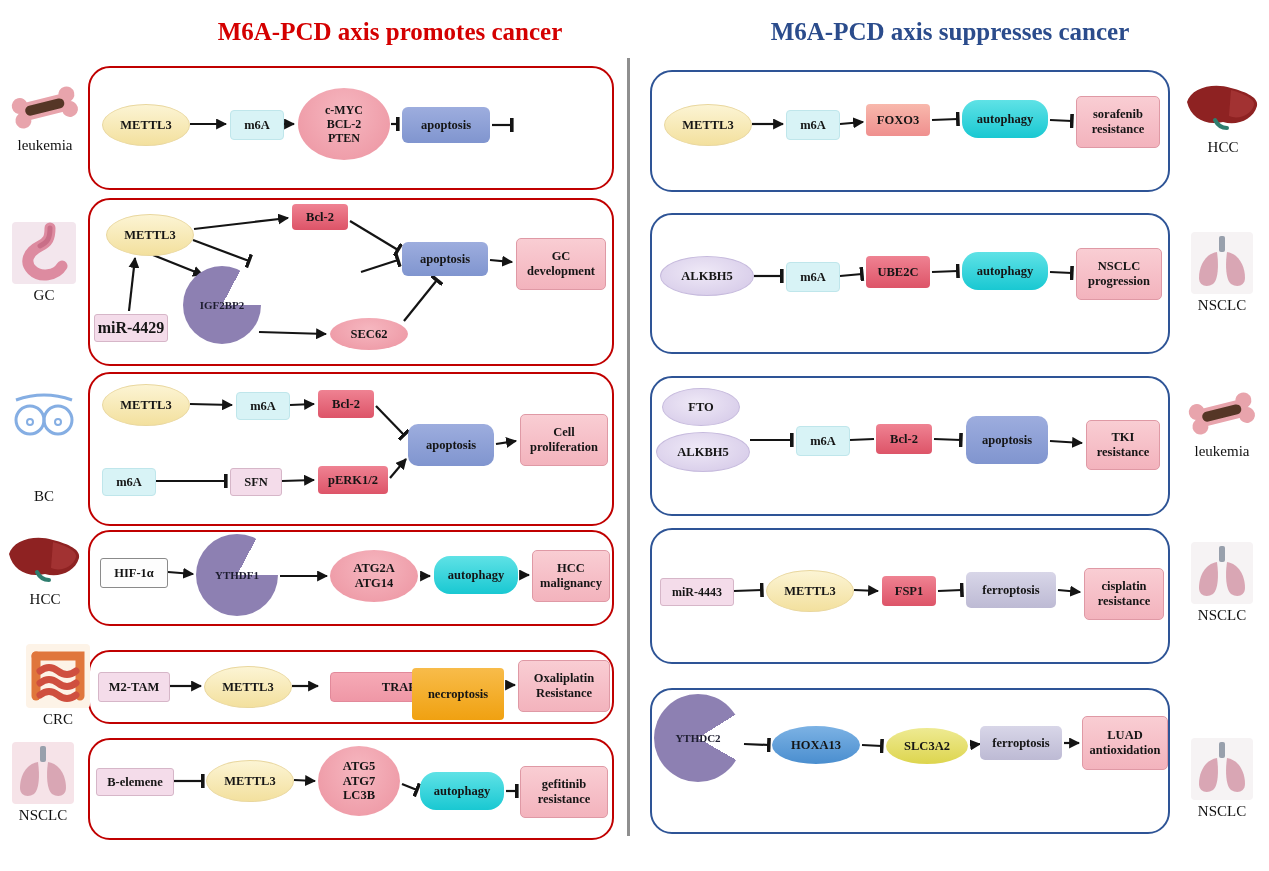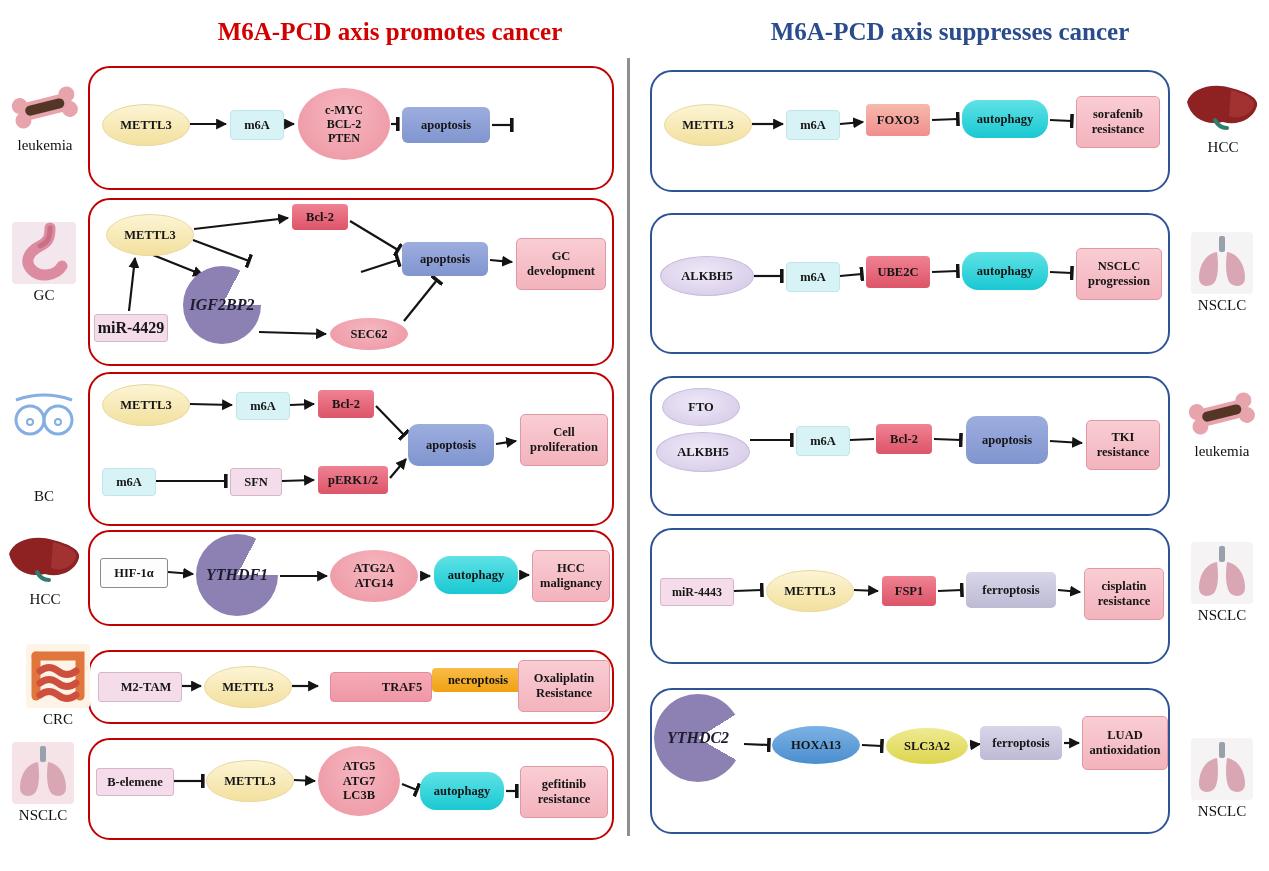--- a/index.html
+++ b/index.html
@@ -26,21 +26,21 @@
   .f-rose{background:linear-gradient(180deg,#f6aab6,#ef97a6);border:1px solid #e2899a;border-radius:4px;}
   .f-orange{background:linear-gradient(180deg,#f8bc4a,var(--necroptosis_fill,#f0a111));border-radius:4px;}
   .f-cyan{background:linear-gradient(180deg,#5fe2e6,var(--autophagy_fill,#19c8d2));border-radius:16px;}
   .f-gray{background:linear-gradient(180deg,#d8d6e8,var(--ferroptosis_fill,#bdbad4));border-radius:5px;}
   .f-lav{background:radial-gradient(ellipse at 45% 40%,#efe9f7,#d2c6e6);border:1px solid #c6badd;}
   .f-white{background:#fdfdfd;border:1.5px solid #8a8a8a;border-radius:3px;}
   .f-salmon{background:linear-gradient(180deg,#f8b8ac,#ef8f8e);border-radius:4px;}
   .f-blueell{background:linear-gradient(180deg,#7cb2e4,#4a8ecf);}
   .f-yellowell{background:linear-gradient(180deg,#eeea92,#ddd54e);}
   .pacman{background:conic-gradient(from 28deg,rgba(0,0,0,0) 0 62deg,#8d80b2 62deg 360deg);
-          border-radius:50%;font-size:16px;color:#1c1c2e;font-style:italic;}
+          border-radius:50%;font-size:11px;color:#1c1c2e;}
   .pacman.mouth-right{background:conic-gradient(from 58deg,rgba(0,0,0,0) 0 62deg,#8d80b2 62deg 360deg);}
   .organ{position:absolute;display:flex;flex-direction:column;align-items:center;z-index:3;}
   .organ .lbl{font-size:15px;color:#111;margin-top:3px;white-space:nowrap;}
   .wires{position:absolute;left:0;top:0;z-index:2;}
 </style>
 </head>
 <body>
 
 <div id="canvas">
 
@@ -163,24 +163,24 @@
 proliferation</div>
 
   <div class="node f-white" style="left:100px;top:558px;width:66px;height:28px;">HIF-1α</div>
   <div class="node pacman" style="left:196px;top:534px;width:82px;height:82px;">YTHDF1</div>
   <div class="node f-pink ellipse" style="left:330px;top:550px;width:88px;height:52px;">ATG2A
 ATG14</div>
   <div class="node f-cyan" style="left:434px;top:556px;width:84px;height:38px;">autophagy</div>
   <div class="node f-outcome" style="left:532px;top:550px;width:76px;height:50px;">HCC
 malignancy</div>
 
-  <div class="node f-lightpink" style="left:98px;top:672px;width:70px;height:28px;padding-left:12px;">M2-TAM</div>
+  <div class="node f-lightpink" style="left:98px;top:672px;width:70px;height:28px;">M2-TAM</div>
   <div class="node f-yellow ellipse" style="left:204px;top:666px;width:86px;height:40px;">METTL3</div>
   <div class="node f-rose" style="left:330px;top:672px;width:58px;height:28px;padding-left:42px;">TRAF5</div>
-  <div class="node f-orange" style="left:432px;top:668px;width:92px;height:24px;">necroptosis</div>
+  <div class="node f-orange" style="left:412px;top:668px;width:92px;height:52px;">necroptosis</div>
   <div class="node f-outcome" style="left:518px;top:660px;width:90px;height:50px;">Oxaliplatin
 Resistance</div>
 
   <div class="node f-lightpink" style="left:96px;top:768px;width:76px;height:26px;">B-elemene</div>
   <div class="node f-yellow ellipse" style="left:206px;top:760px;width:86px;height:40px;">METTL3</div>
   <div class="node f-pink ellipse" style="left:318px;top:746px;width:82px;height:70px;">ATG5
 ATG7
 LC3B</div>
   <div class="node f-cyan" style="left:420px;top:772px;width:84px;height:38px;">autophagy</div>
   <div class="node f-outcome" style="left:520px;top:766px;width:86px;height:50px;">gefitinib

